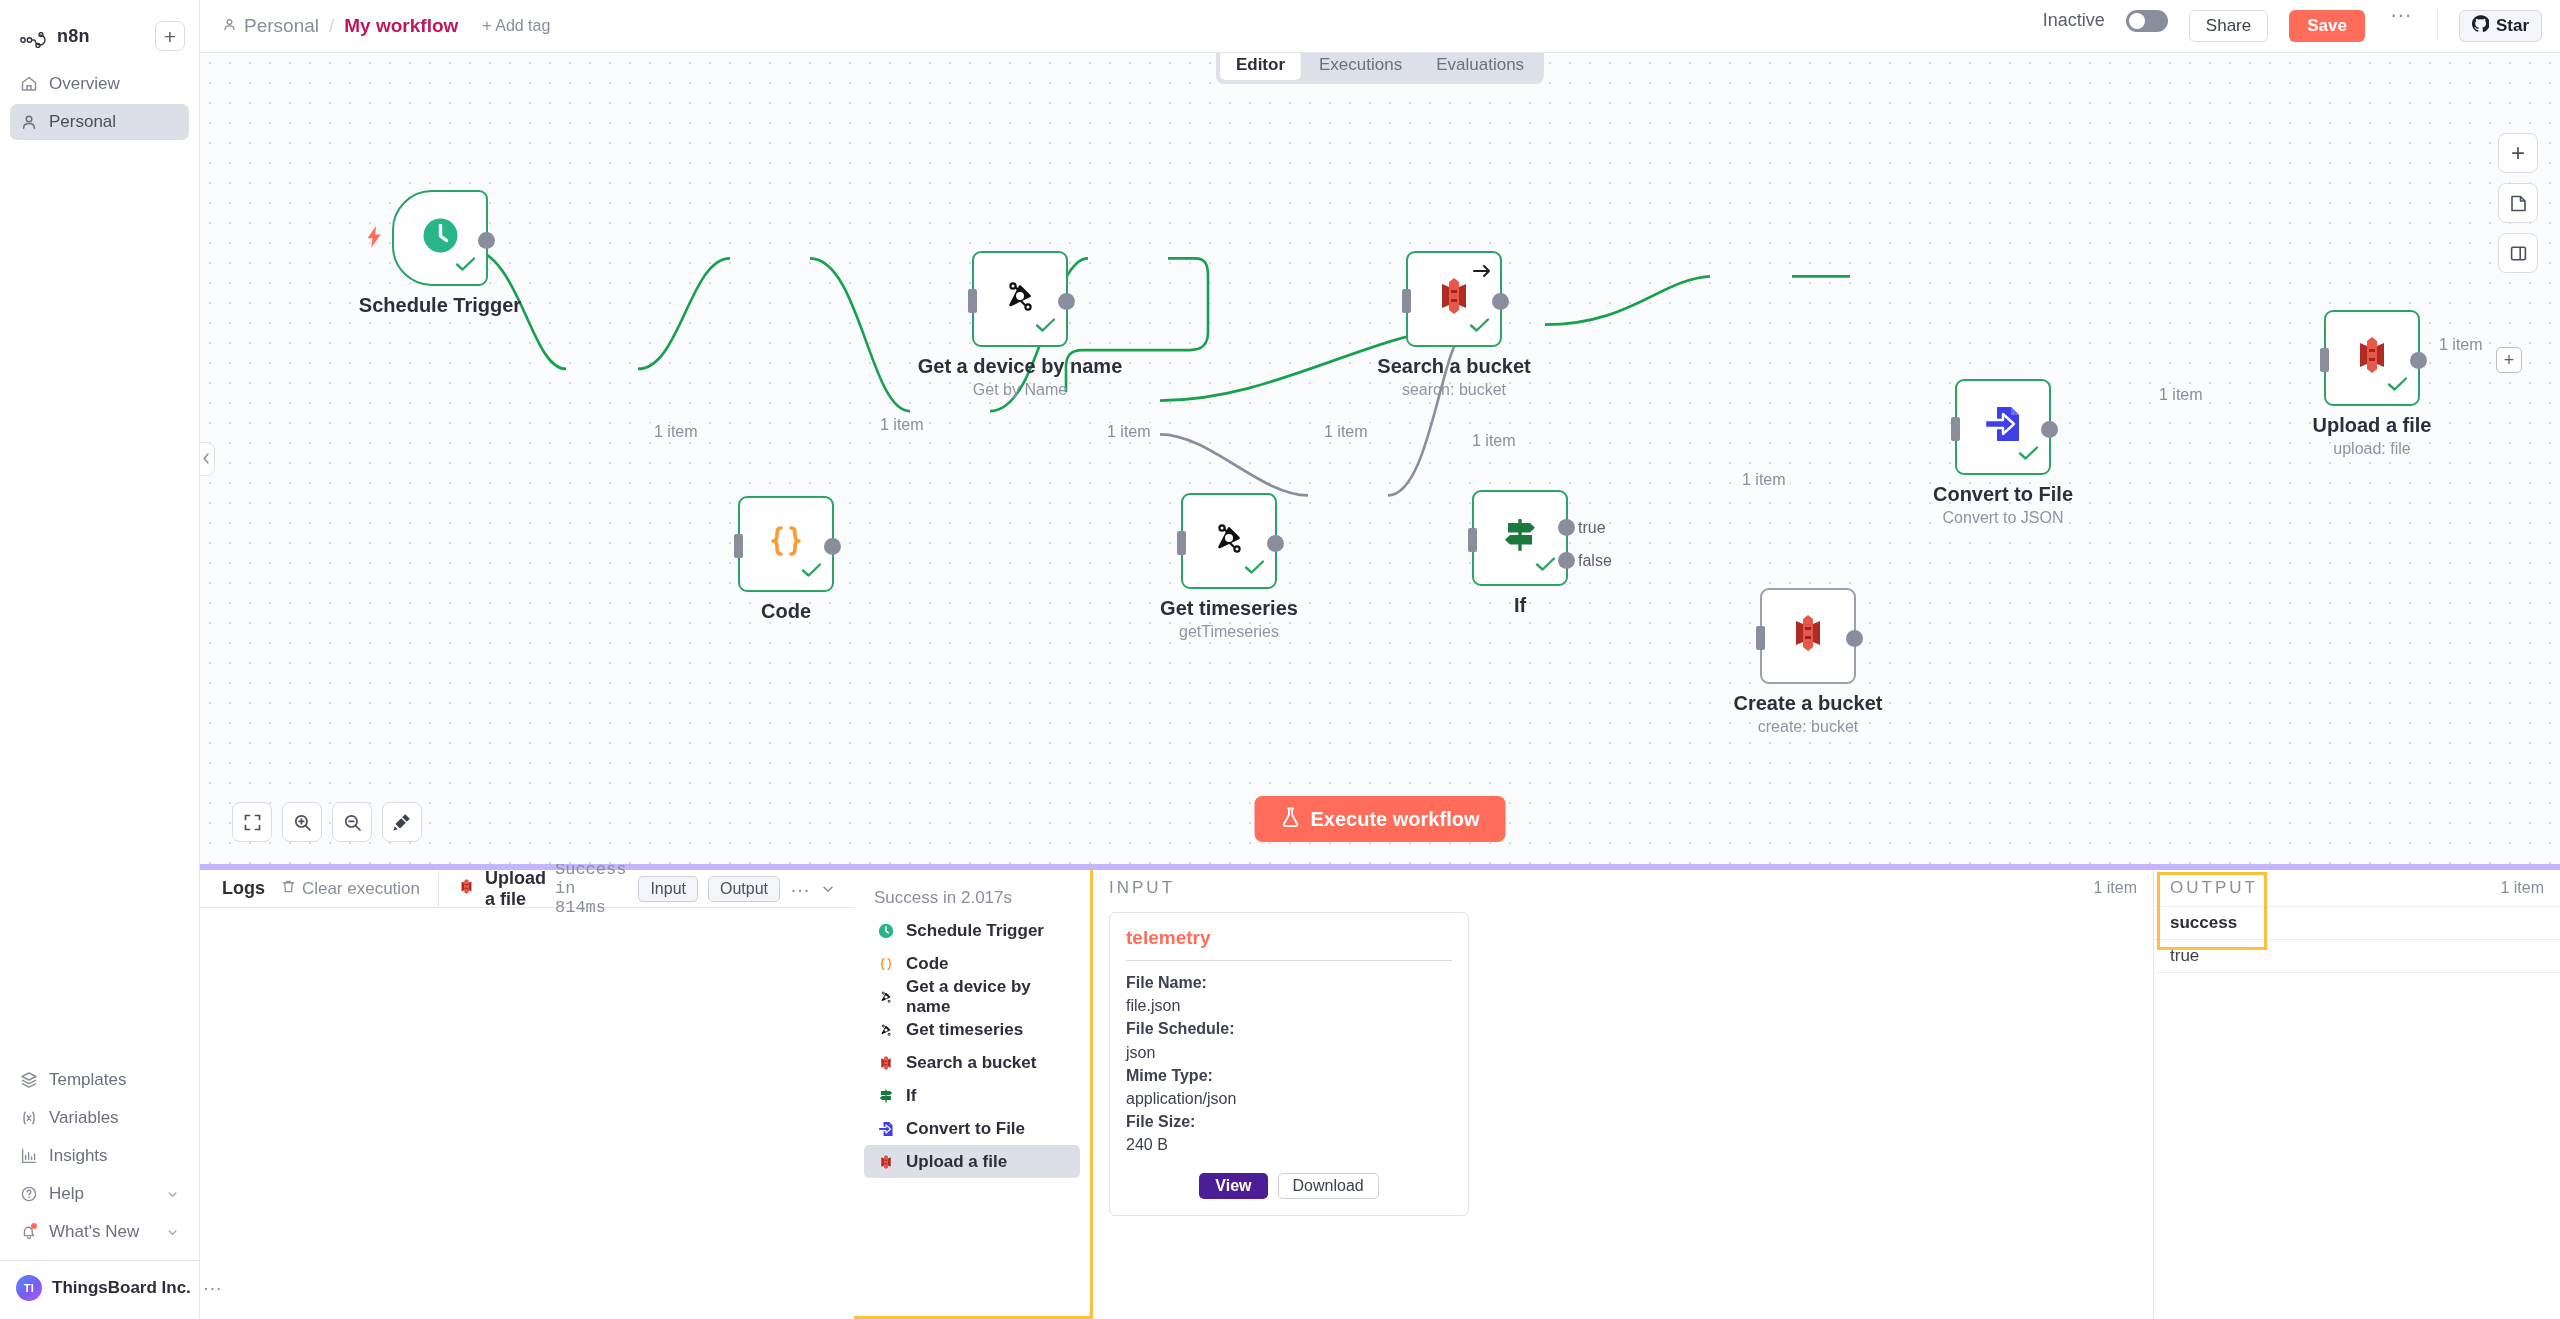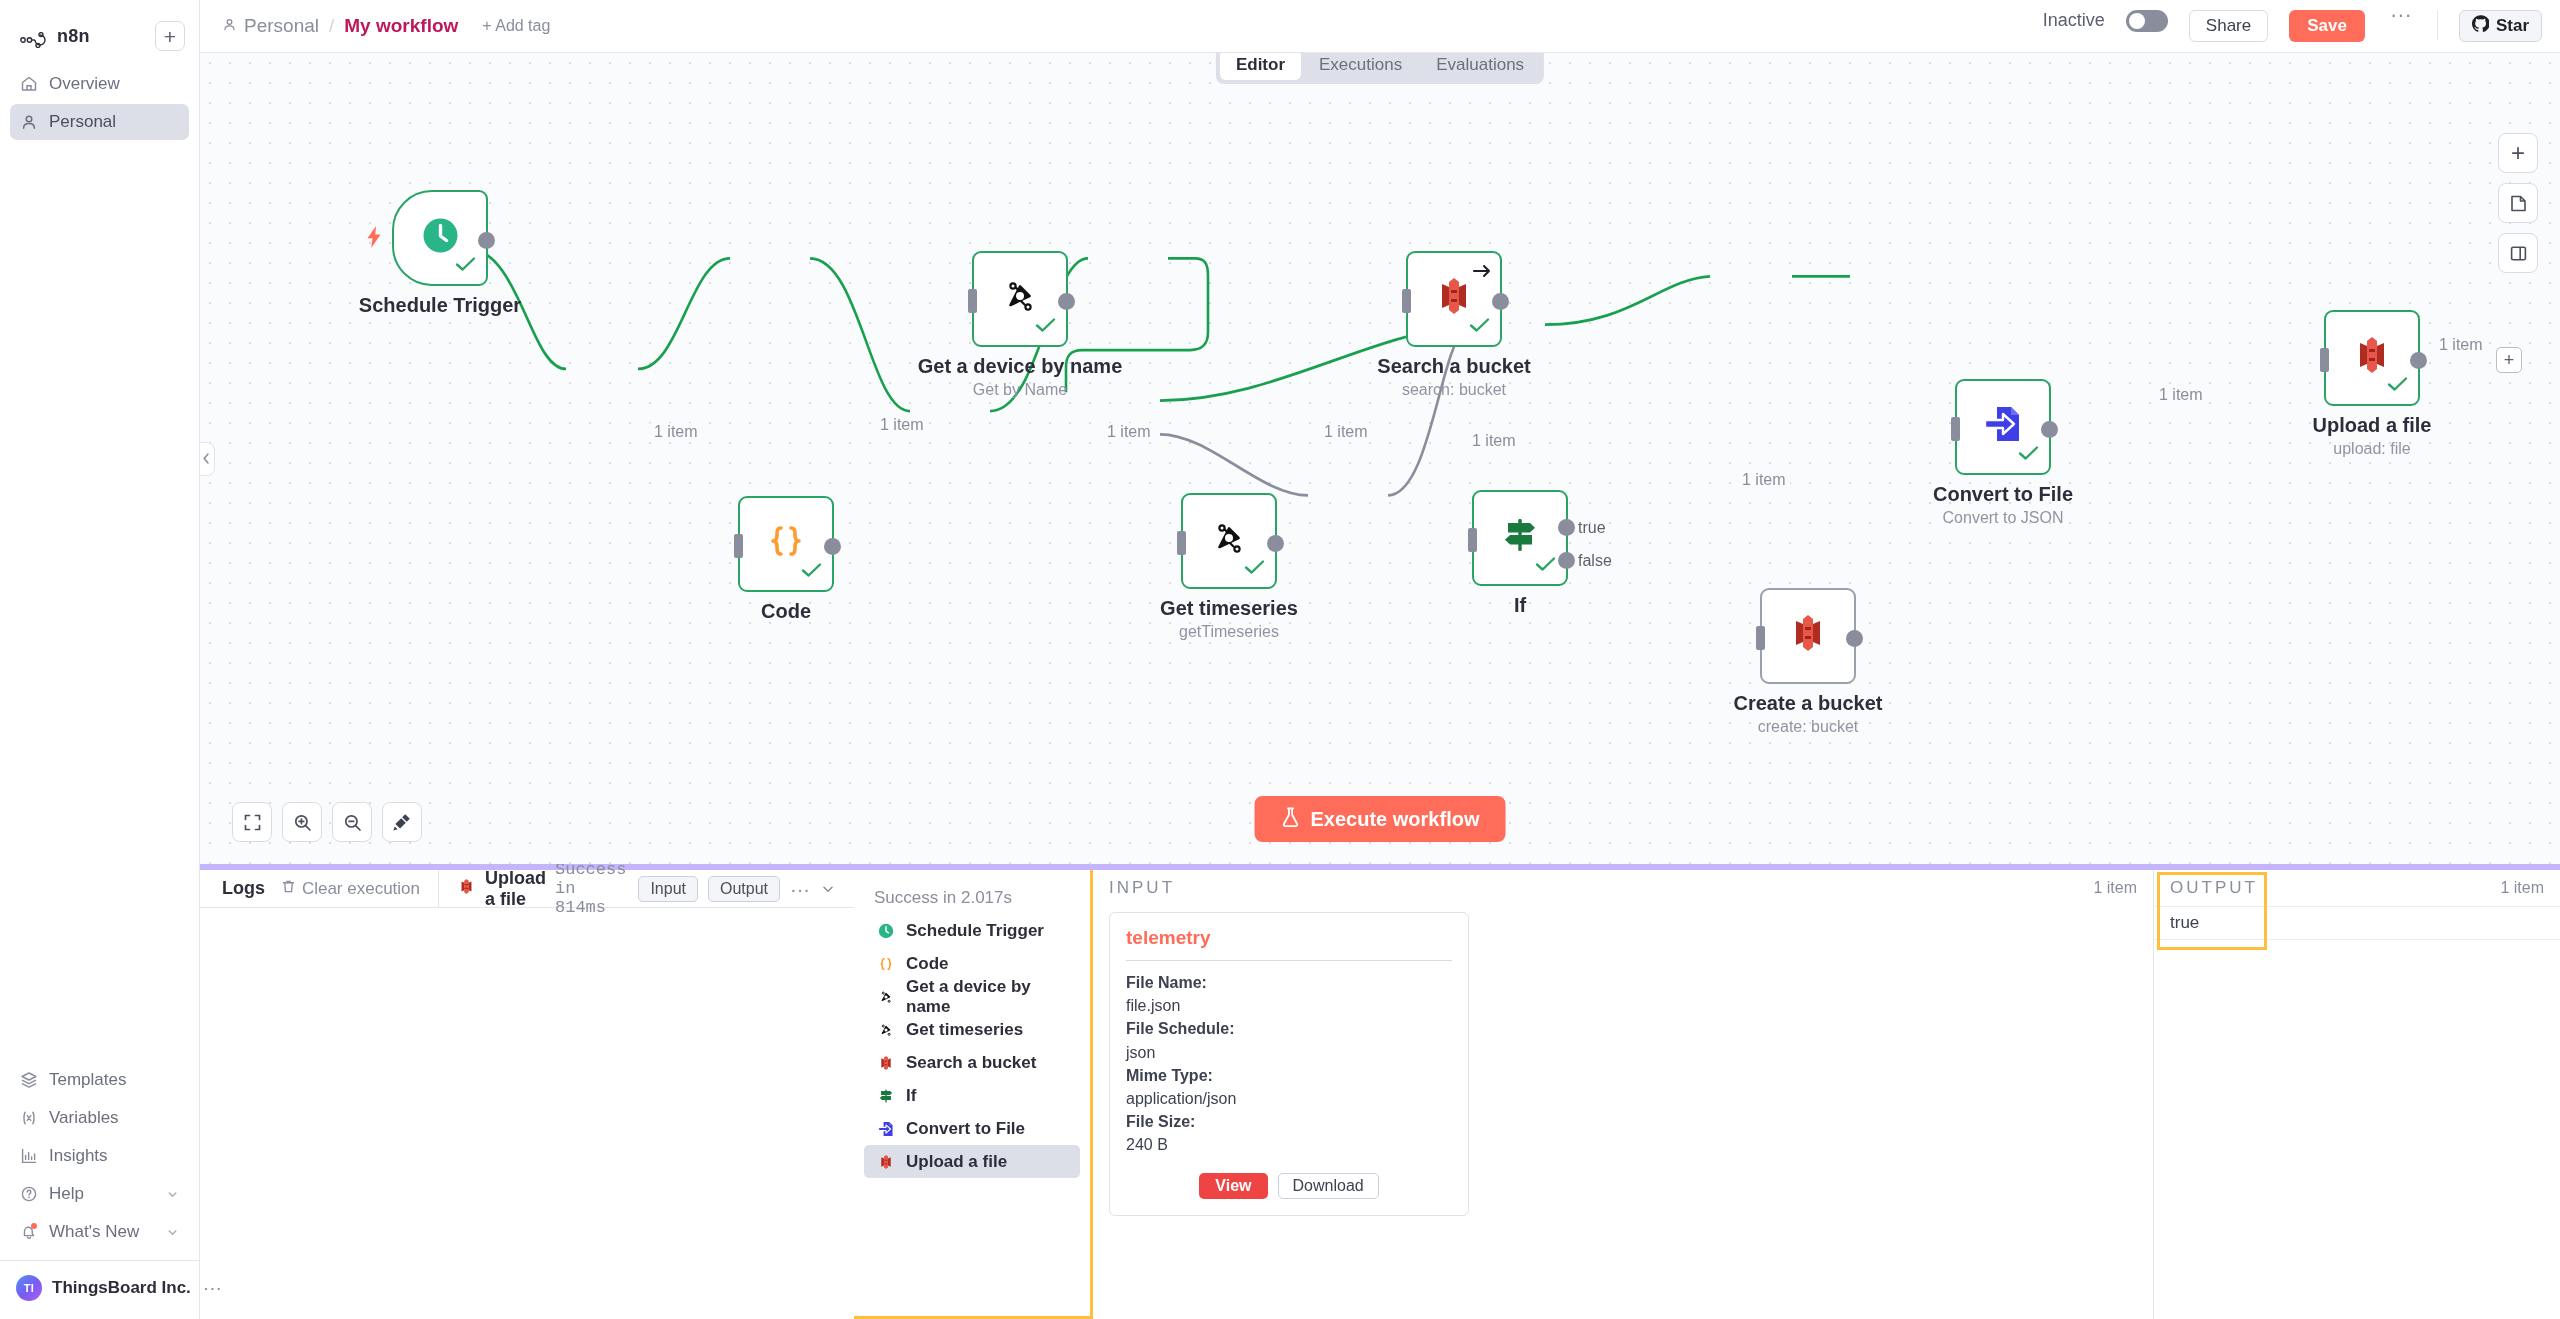--- a/index.html
+++ b/index.html
@@ -218,21 +218,21 @@
   .binary-card {
     margin:6px 16px 0 16px; width:360px; border:1px solid #e0e2e9; border-radius:6px;
     background:#fff; padding:14px 16px 16px 16px;
   }
   .bin-title { color:#ff6d5a; font-size:19px; font-weight:700; }
   .bin-rule { height:1px; background:#d7dae1; margin:11px 0 10px 0; }
   .bin-k { font-size:16px; font-weight:700; color:#3d4150; line-height:1.45; }
   .bin-v { font-size:16px; color:#3d4150; line-height:1.45; }
   .bin-btns { display:flex; gap:10px; justify-content:center; margin-top:16px; }
   .bin-view {
-    height:26px; padding:0 16px; background:#ef4444; color:#fff; border:none; border-radius:5px;
+    height:26px; padding:0 16px; background:#4c1d95; color:#fff; border:none; border-radius:5px;
     font-size:16px; font-weight:600; cursor:pointer;
   }
   .bin-dl {
     height:26px; padding:0 14px; background:#fff; color:#3d4150; border:1px solid #ccd0da;
     border-radius:5px; font-size:16px; cursor:pointer;
   }
   .out-table { margin-top:0; }
   .out-row { height:33px; display:flex; align-items:center; padding:0 16px; border-top:1px solid #eceef2; font-size:17px; }
   .out-row.head { font-weight:700; color:#2d2e3a; }
   .out-row.val { color:#3d4150; }
@@ -876,20 +876,23 @@
             </div>
           </div>
 
           <div class="io-col output">
             <div class="io-outline"></div>
             <div class="io-head">
               <span class="io-head-lbl">OUTPUT</span>
               <span class="io-items">1 item</span>
             </div>
             <div class="out-table">
+              <div class="out-row head">
+                <span>success</span>
+              </div>
               <div class="out-row val">
                 <span>true</span>
               </div>
               <div class="out-row"></div>
             </div>
           </div>
         </div>
       </div>
     </div>
   </section>

